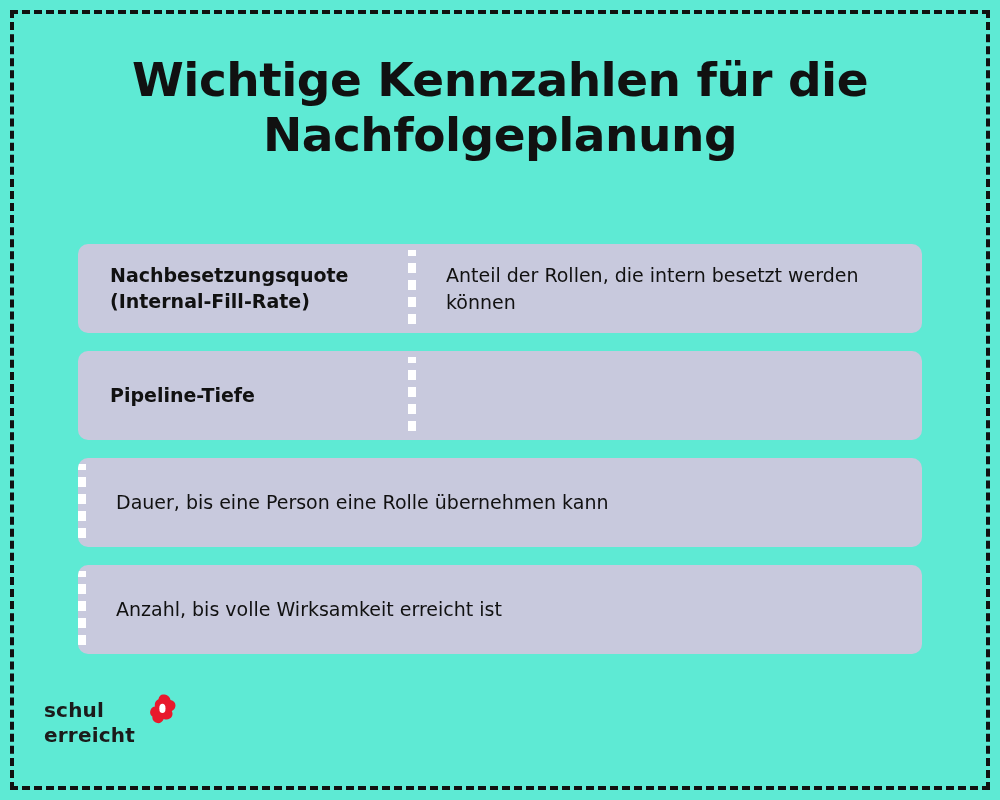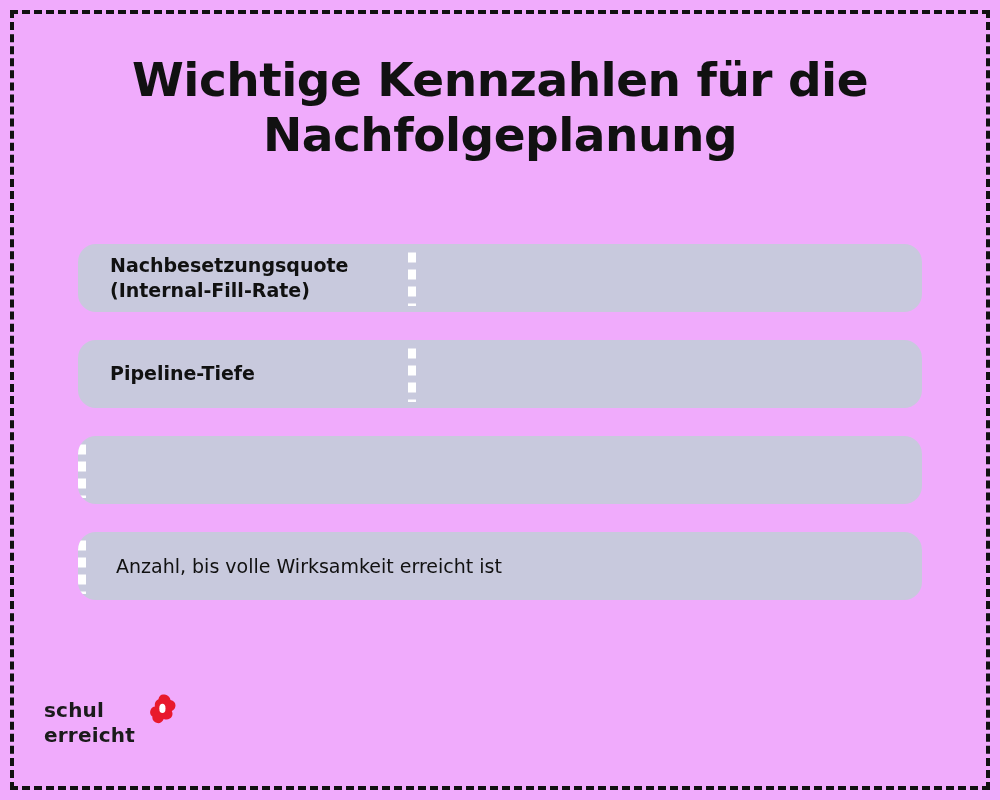--- a/index.html
+++ b/index.html
@@ -12,21 +12,21 @@
     background: #ffffff;
     font-family: "DejaVu Sans", sans-serif;
     overflow: hidden;
   }
 
   .slide {
     position: relative;
     width: 1000px;
     height: 800px;
     box-sizing: border-box;
-    background: #f0abfc;
+    background: #5eead4;
   }
 
   
   .frame {
     position: absolute;
     left: 10px;
     top: 10px;
     right: 10px;
     bottom: 10px;
     border: 4px dashed #111111;
@@ -52,23 +52,23 @@
     left: 78px;
     top: 244px;
     width: 844px;
   }
 
   .row {
     position: relative;
     display: flex;
     align-items: stretch;
     background: #c8c9dd;
-    border-radius: 18px;
-    height: 68px;
-    margin-bottom: 28px;
+    border-radius: 10px;
+    height: 89px;
+    margin-bottom: 18px;
     overflow: hidden;
   }
 
   .row-left {
     width: 330px;
     display: flex;
     align-items: center;
     padding: 0 28px 0 32px;
     box-sizing: border-box;
     font-size: 19px;
@@ -133,29 +133,31 @@
 
   <div class="frame"></div>
 
   <div class="title">Wichtige Kennzahlen für die Nachfolgeplanung</div>
 
   <div class="rows">
 
     <div class="row">
       <div class="row-left">Nachbesetzungsquote (Internal-Fill-Rate)</div>
       <div class="divider"></div>
+      <div class="row-right">Anteil der Rollen, die intern besetzt werden können</div>
     </div>
 
     <div class="row">
       <div class="row-left">Pipeline-Tiefe</div>
       <div class="divider"></div>
     </div>
 
     <div class="row">
       <div class="divider"></div>
+      <div class="row-right">Dauer, bis eine Person eine Rolle übernehmen kann</div>
     </div>
 
     <div class="row">
       <div class="divider"></div>
       <div class="row-right">Anzahl, bis volle Wirksamkeit erreicht ist</div>
     </div>
 
   </div>
 
   <div class="logo">

